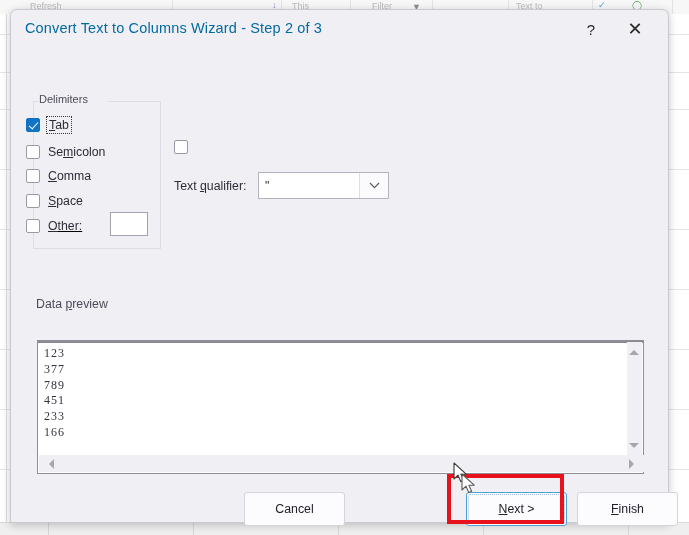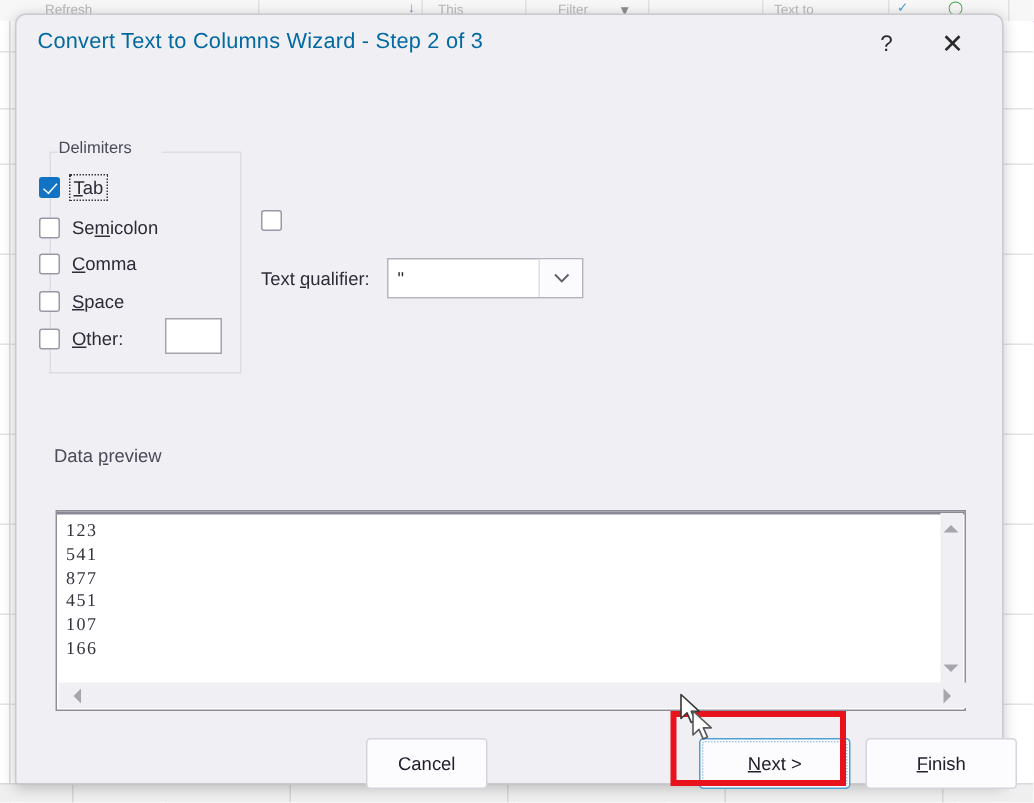--- a/index.html
+++ b/index.html
@@ -316,21 +316,21 @@
     border-radius: 3px;
     box-sizing: border-box;
     font-size: 12.3px;
     color: #20202c;
     display: flex;
     align-items: center;
     justify-content: center;
     cursor: default;
   }
   .btn u { text-decoration: underline; }
-  .btn-cancel { left: 233px; width: 81px; }
+  .btn-cancel { left: 233px; width: 101px; }
   .btn-back   { left: 344px; width: 101px; }
   .btn-next   { left: 455px; width: 101px; border: 1px solid #4f9fd4; }
   .btn-next::after {
     content: "";
     position: absolute;
     inset: 1px;
     border: 1px dotted #9fbfd8;
     border-radius: 2px;
   }
   .btn-finish { left: 566px; width: 101px; }
@@ -423,21 +423,21 @@
       <span class="cblabel">Se<u>m</u>icolon</span>
     </div>
     <div class="cbrow" style="top:159px;">
       <span class="cbox"></span>
       <span class="cblabel"><u>C</u>omma</span>
     </div>
     <div class="cbrow" style="top:184px;">
       <span class="cbox"></span>
       <span class="cblabel"><u>S</u>pace</span>
     </div>
-    <div class="cbrow" style="top:209px;">
+    <div class="cbrow" style="top:209px;text-decoration:underline;">
       <span class="cbox"></span>
       <span class="cblabel"><u>O</u>ther:</span>
     </div>
     <div class="other-input"></div>
 
     <div class="consec-row">
       <span class="cbox"></span>
     </div>
 
     <div class="tq-label">Text <u>q</u>ualifier:</div>
@@ -448,24 +448,24 @@
           <path d="M1 1 L5.5 5.6 L10 1" fill="none" stroke="#5c5c66" stroke-width="1.2"></path>
         </svg>
       </span>
     </div>
 
     <div class="dp-label">Data <u>p</u>review</div>
     <div class="dp-frame">
       <div class="dp-top-shadow"></div>
       <div class="dp-text">
         <div>123</div>
-        <div>541</div>
-        <div>877</div>
+        <div>377</div>
+        <div>789</div>
         <div>451</div>
-        <div>107</div>
+        <div>233</div>
         <div>166</div>
       </div>
       <div class="vscroll">
         <span class="sb-arrow sb-up"></span>
         <span class="sb-arrow sb-down"></span>
       </div>
       <div class="hscroll">
         <span class="sb-arrow sb-left"></span>
         <span class="sb-arrow sb-right"></span>
       </div>

